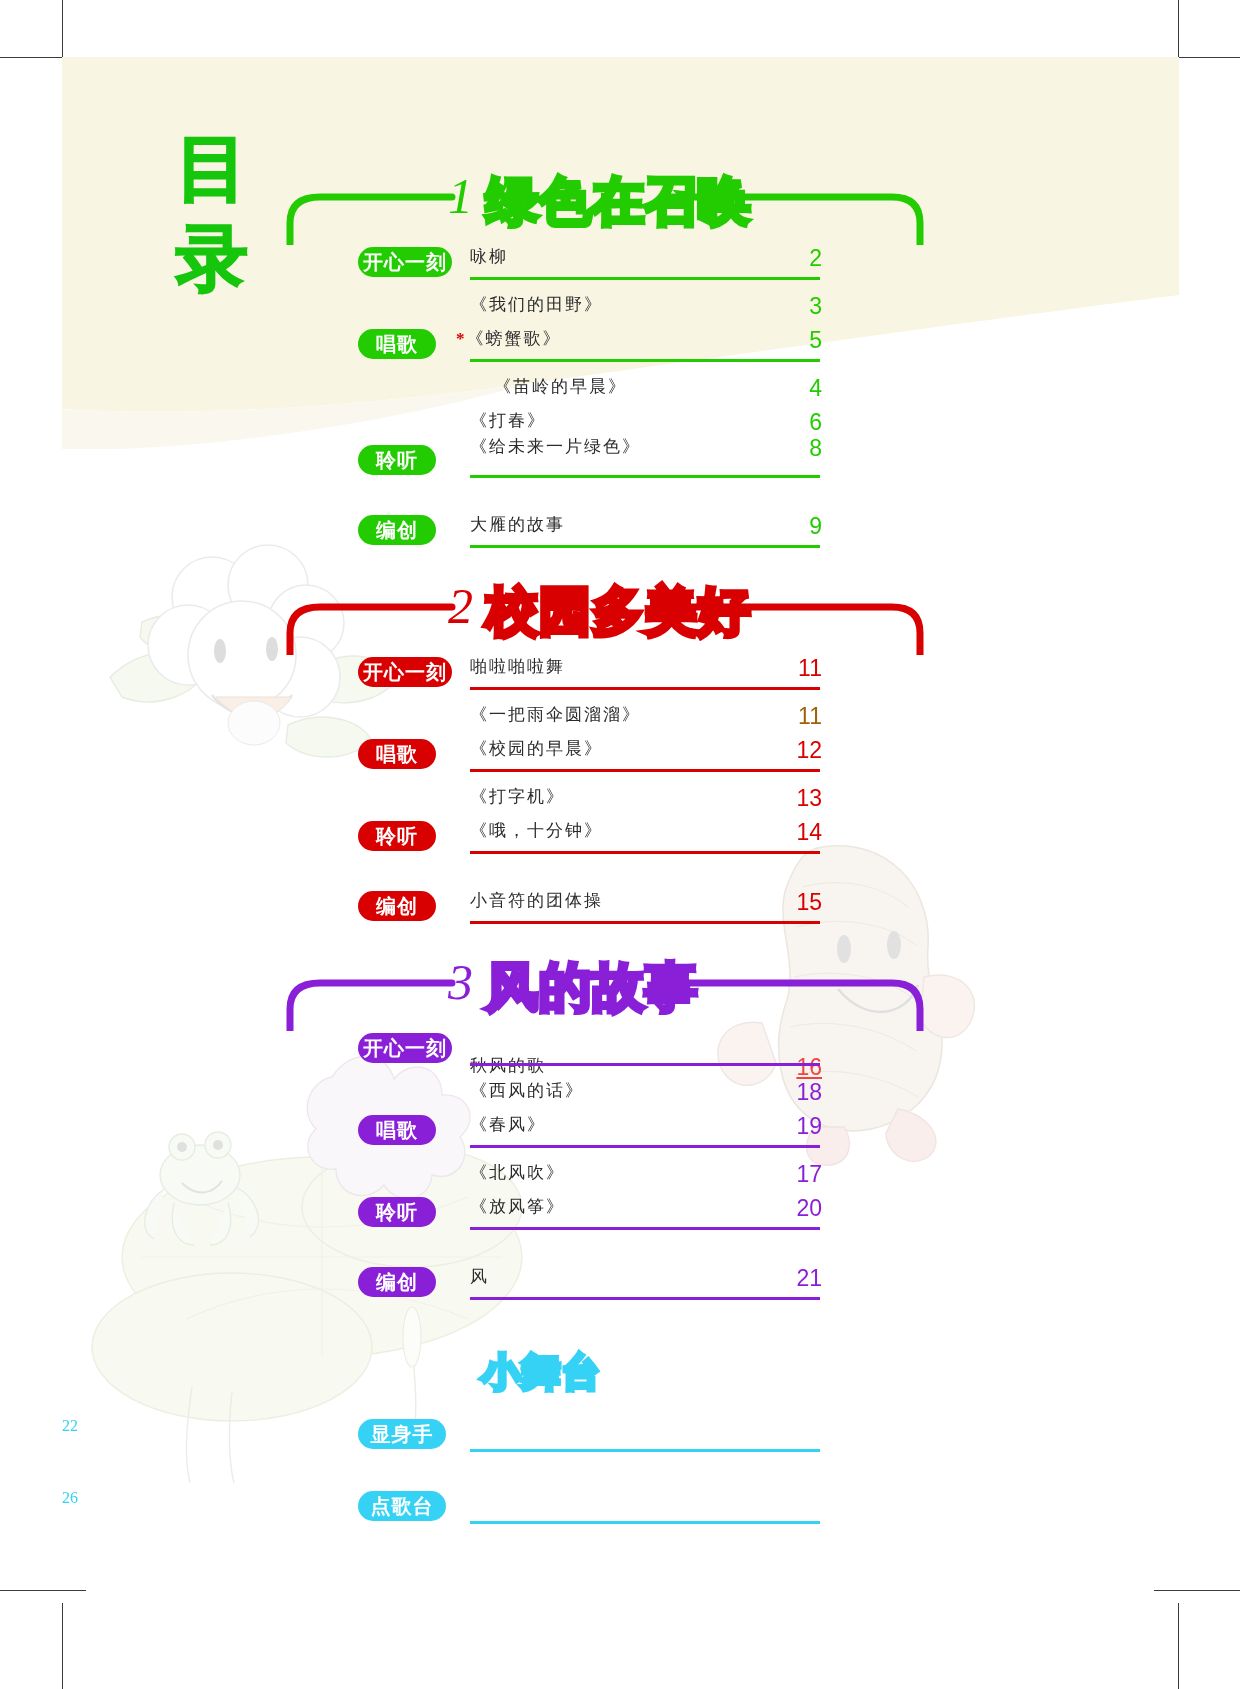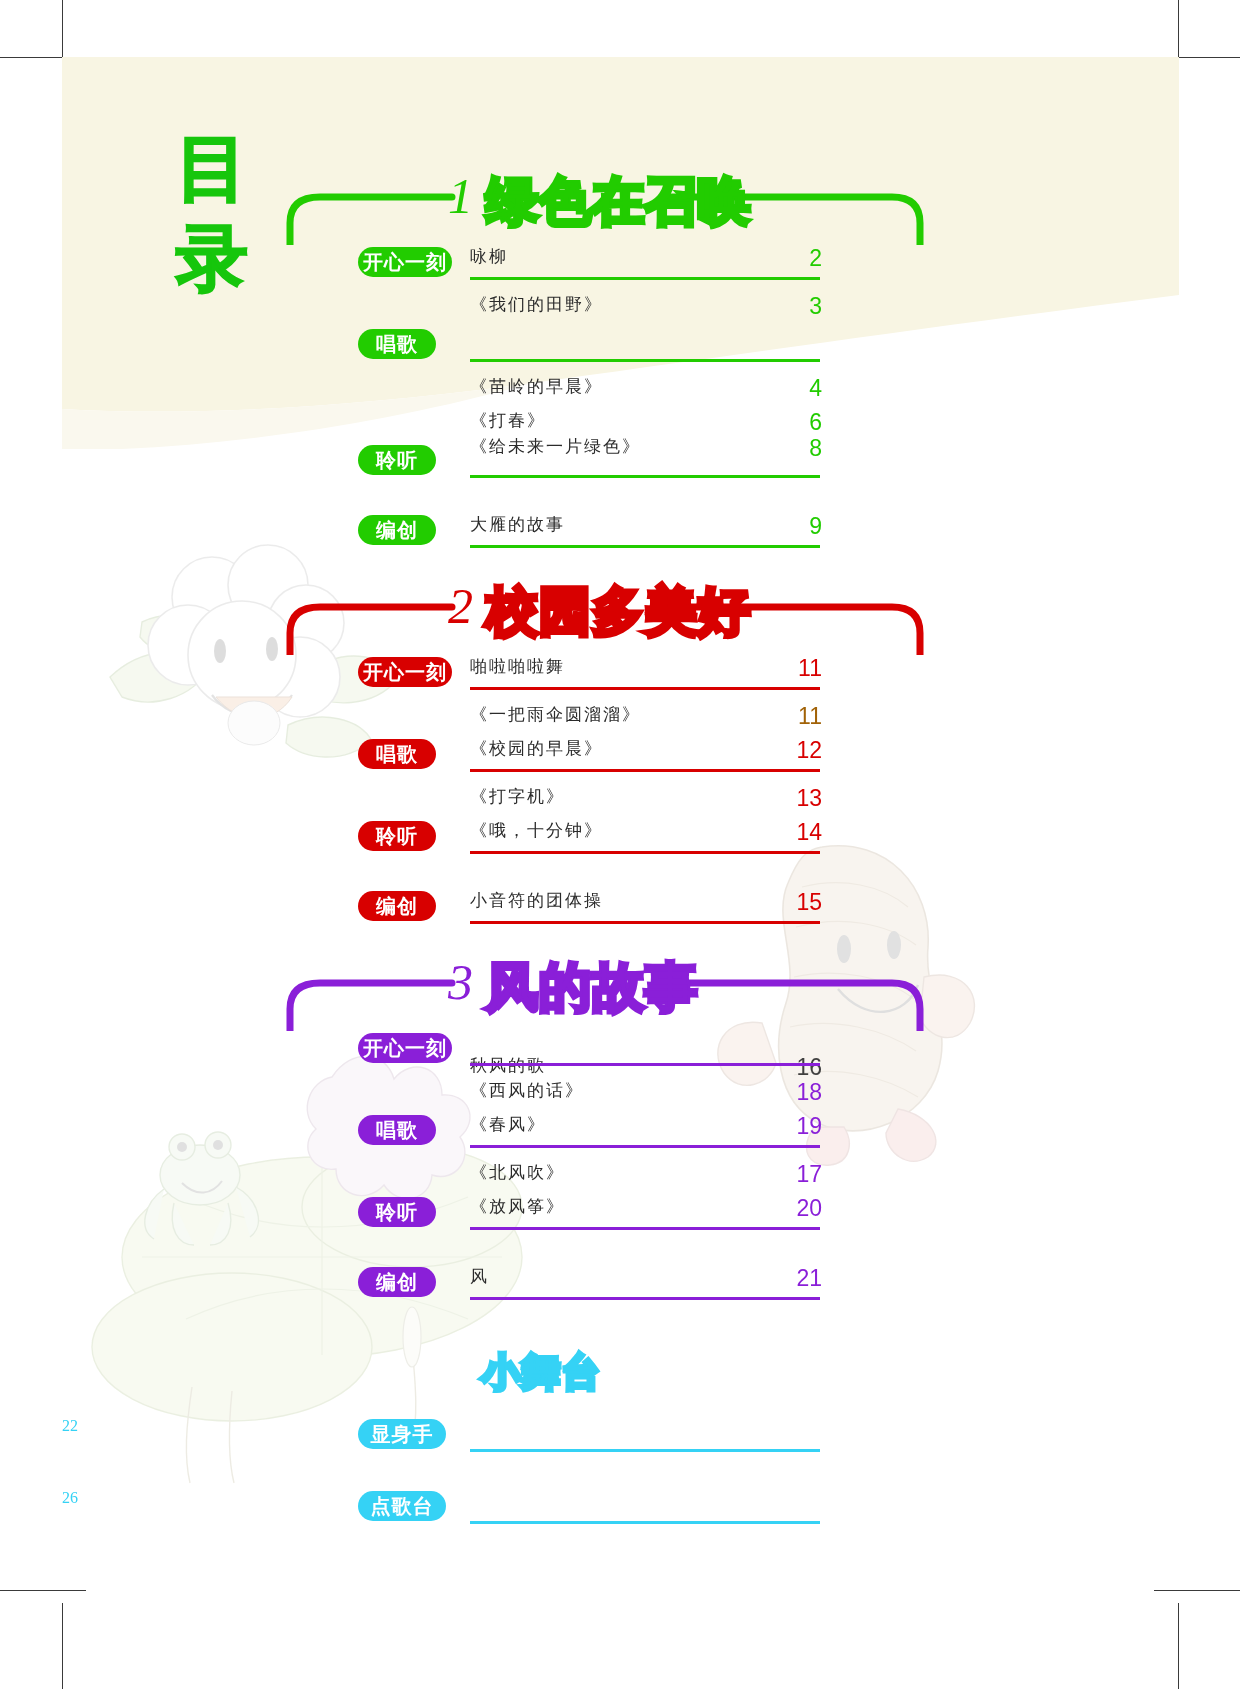--- a/index.html
+++ b/index.html
@@ -192,26 +192,30 @@
           <div class="pg" style="left: 700px; color: rgb(34, 204, 0);">2</div>
         </div>
         <div class="rule" style="left: 408px; width: 350px; top: 32px; background: rgb(34, 204, 0);"></div>
       </div>
       <div class="grp" style="top: 236px; height: 80px;">
         <div class="pill" style="left: 296px; width: 78px; background: rgb(34, 204, 0); top: 36px;">唱歌</div>
         <div class="row" style="top: 0px; left: 0px; width: 1117px;">
           <div class="ttl" style="left: 408px;">《我们的田野》</div>
           <div class="pg" style="left: 700px; color: rgb(34, 204, 0);">3</div>
         </div>
+        <div class="row" style="top: 34px; left: 0px; width: 1117px;">
+          <div class="ttl" style="left: 394px;"><span class="star">*</span><span>《螃蟹歌》</span></div>
+          <div class="pg" style="left: 700px; color: rgb(34, 204, 0);">5</div>
+        </div>
         <div class="rule" style="left: 408px; width: 350px; top: 66px; background: rgb(34, 204, 0);"></div>
       </div>
       <div class="grp" style="top: 318px; height: 114px;">
         <div class="pill" style="left: 296px; width: 78px; background: rgb(34, 204, 0); top: 70px;">聆听</div>
         <div class="row" style="top: 0px; left: 0px; width: 1117px;">
-          <div class="ttl" style="left: 408px;">《苗岭的早晨》</div>
+          <div class="ttl" style="left: 432px;">《苗岭的早晨》</div>
           <div class="pg" style="left: 700px; color: rgb(34, 204, 0);">4</div>
         </div>
         <div class="row" style="top: 34px; left: 0px; width: 1117px;">
           <div class="ttl" style="left: 408px;">《打春》</div>
           <div class="pg" style="left: 700px; color: rgb(34, 204, 0);">6</div>
         </div>
         <div class="row" style="top: 60px; left: 0px; width: 1117px;">
           <div class="ttl" style="left: 408px;">《给未来一片绿色》</div>
           <div class="pg" style="left: 700px; color: rgb(34, 204, 0);">8</div>
         </div>
@@ -278,21 +282,21 @@
           <path d="M228,78 L228,48 Q228,22 258,22 L390,22" fill="none" stroke="#8a1fd8" stroke-width="7" stroke-linecap="round"></path>
           <path d="M600,22 L830,22 Q858,22 858,48 L858,78" fill="none" stroke="#8a1fd8" stroke-width="7" stroke-linecap="round"></path>
         </svg>
         <div class="sec-num" style="left: 386px; top: -4px; color: rgb(138, 31, 216);">3</div>
         <div class="sec-title" style="left: 424px; top: 0px; color: rgb(138, 31, 216); -webkit-text-stroke: 5px rgb(138, 31, 216); paint-order: stroke;">风的故事</div>
       </div>
       <div class="grp" style="top: 974px; height: 46px;">
         <div class="pill" style="left: 296px; width: 94px; background: rgb(138, 31, 216); top: 2px;">开心一刻</div>
         <div class="row" style="top: 0px; left: 0px; width: 1117px; margin-top: 23px;">
           <div class="ttl" style="left: 408px;">秋风的歌</div>
-          <div class="pg" style="left: 700px; color: #404040;">16</div>
+          <div class="pg" style="left: 700px; color: #ef4444; text-decoration: underline;">16</div>
         </div>
         <div class="rule" style="left: 408px; width: 350px; top: 32px; background: rgb(138, 31, 216);"></div>
       </div>
       <div class="grp" style="top: 1022px; height: 80px;">
         <div class="pill" style="left: 296px; width: 78px; background: rgb(138, 31, 216); top: 36px;">唱歌</div>
         <div class="row" style="top: 0px; left: 0px; width: 1117px;">
           <div class="ttl" style="left: 408px;">《西风的话》</div>
           <div class="pg" style="left: 700px; color: rgb(138, 31, 216);">18</div>
         </div>
         <div class="row" style="top: 34px; left: 0px; width: 1117px;">

